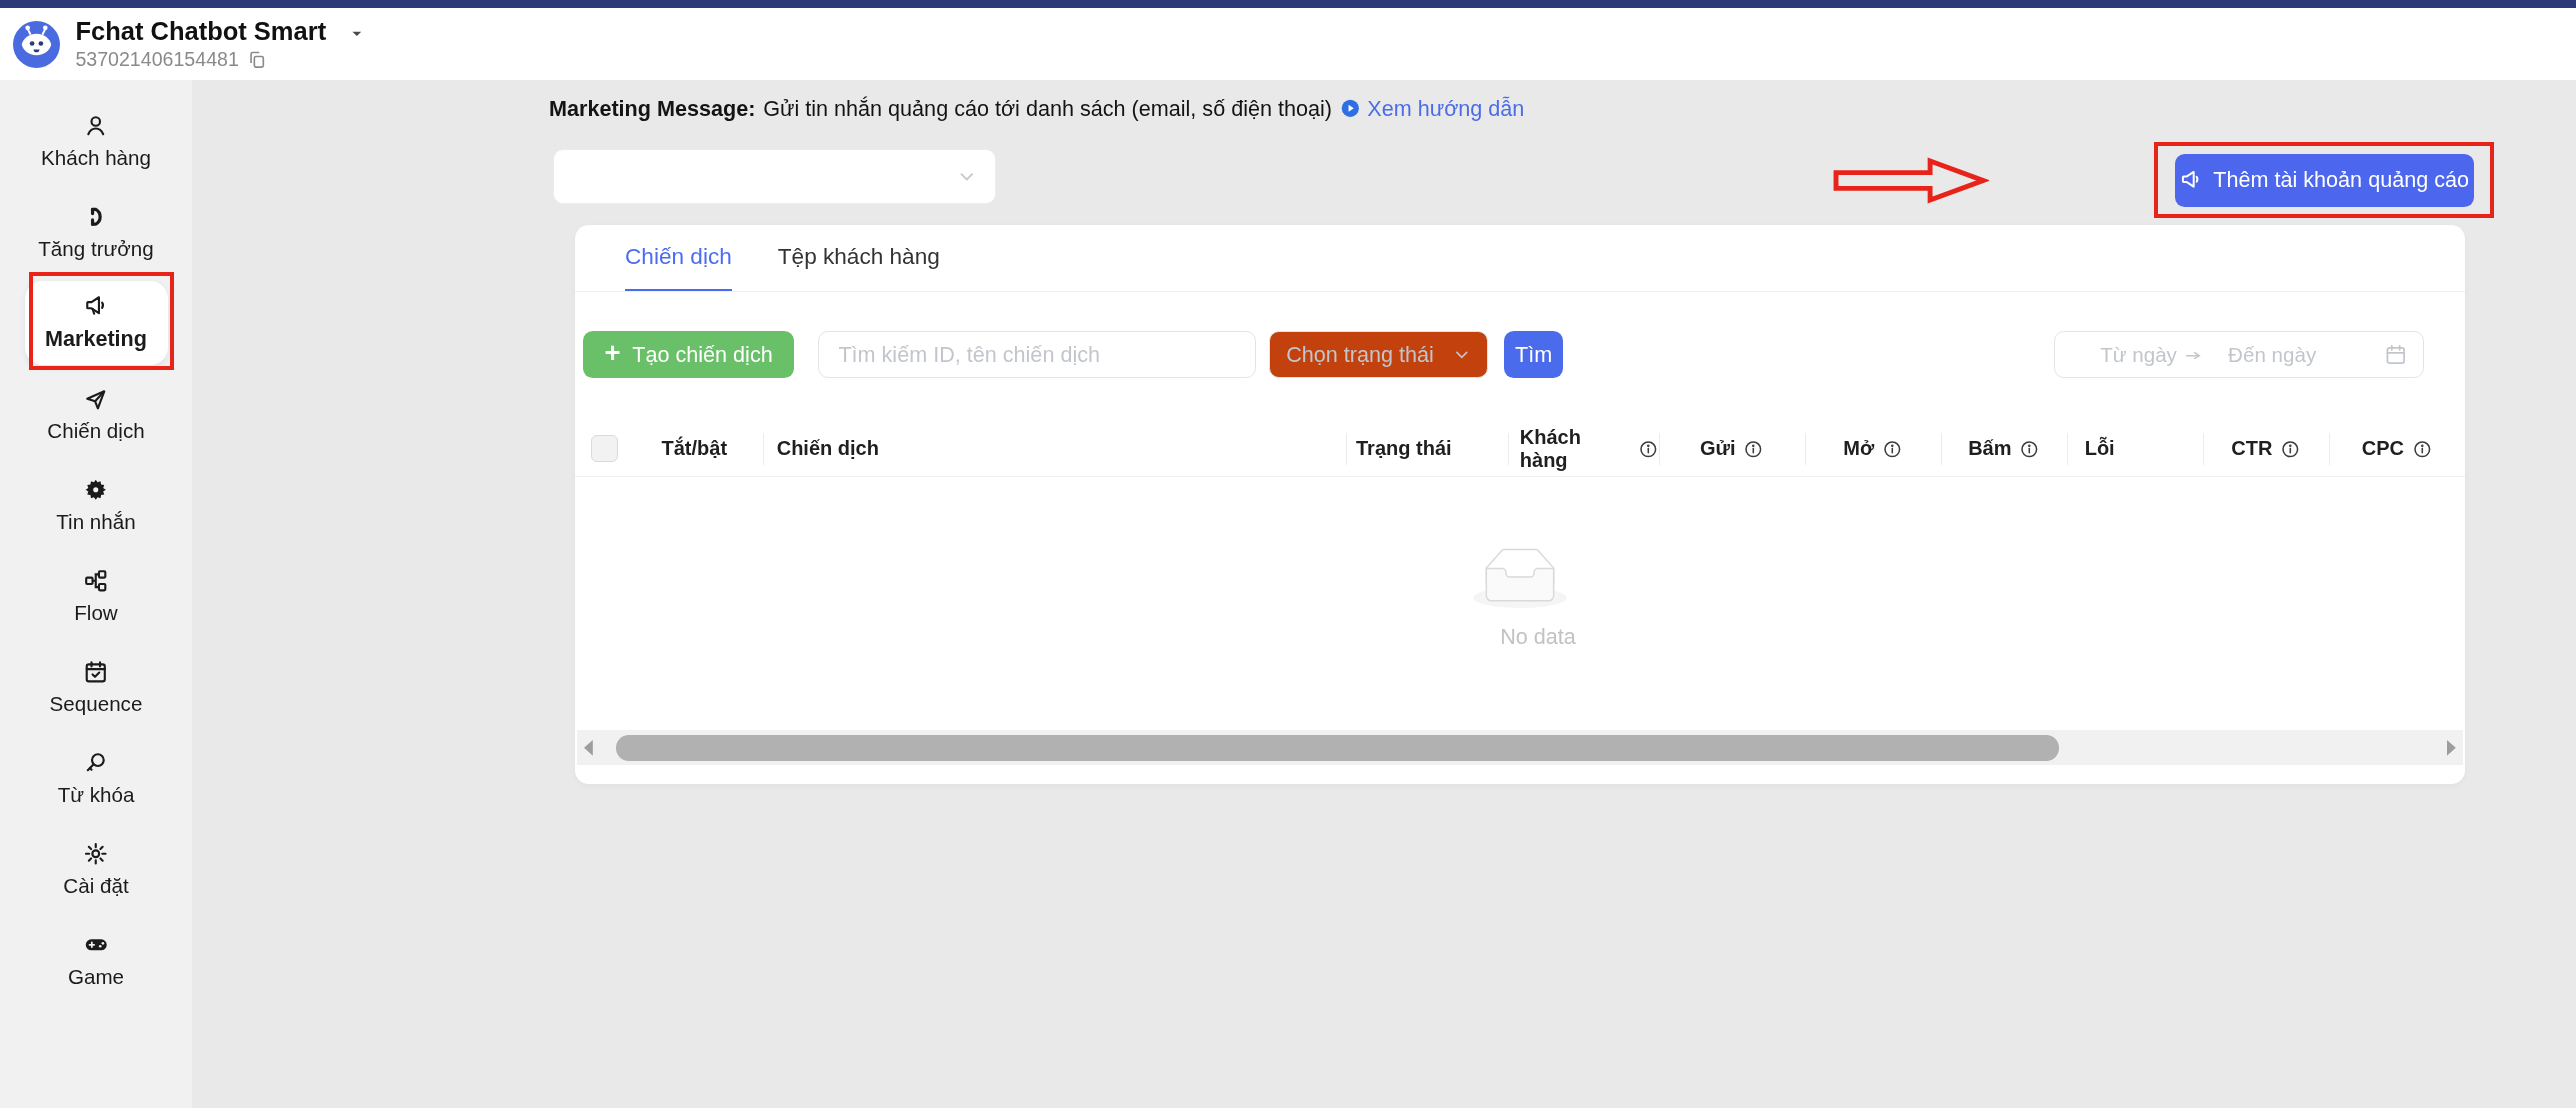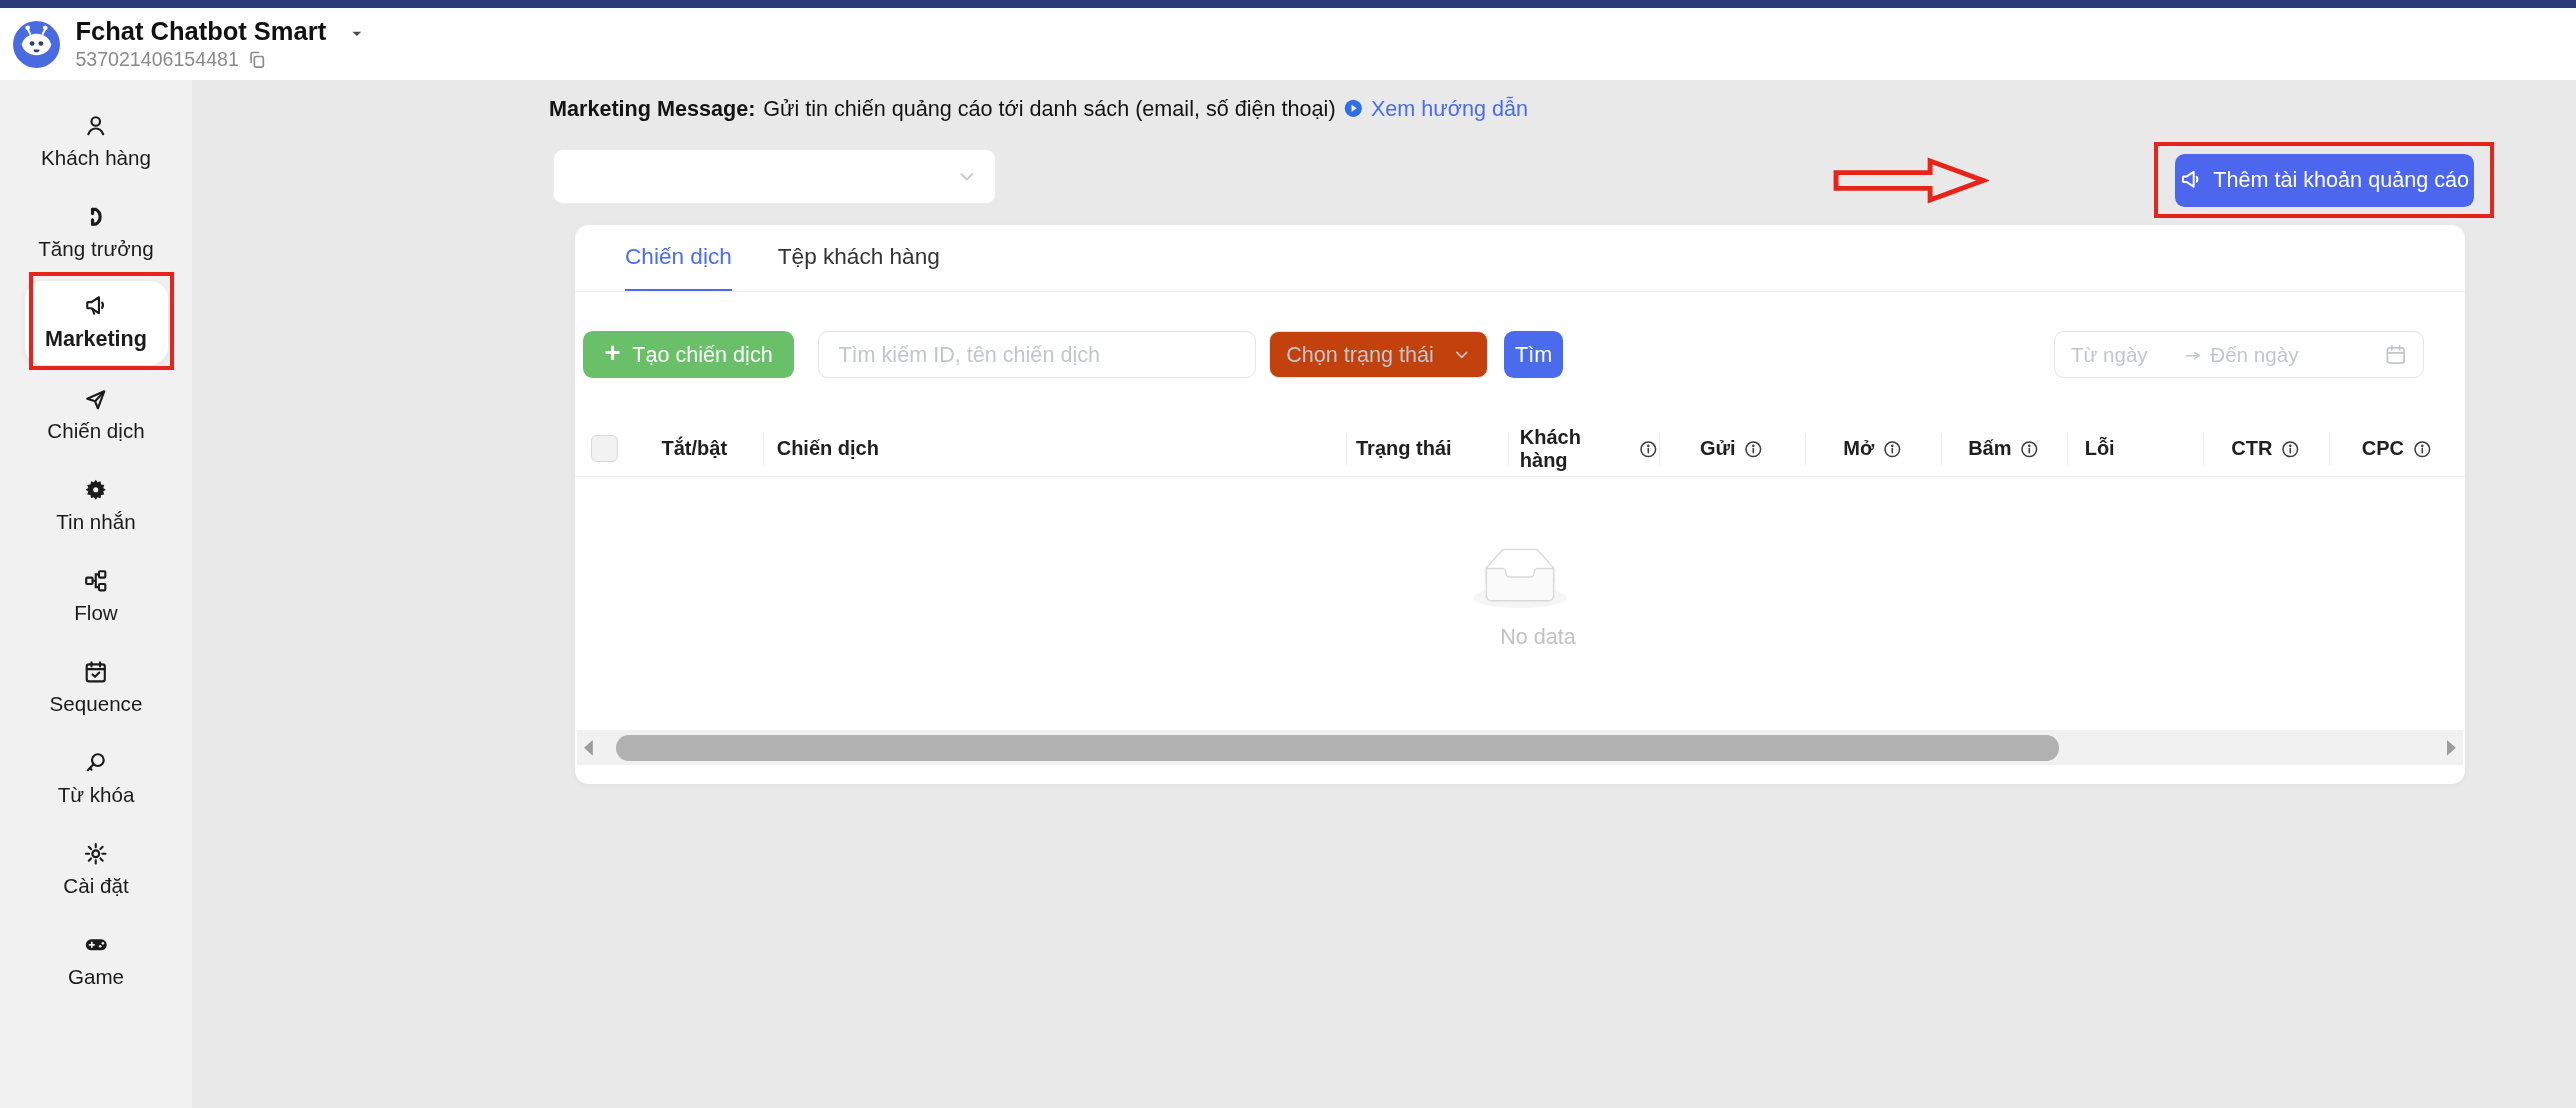--- a/index.html
+++ b/index.html
@@ -64,21 +64,21 @@
   .search-input{ margin-left:23.5px; width:438px; height:47px; border:1.5px solid #e4e4e4; border-radius:9.8px;
     padding:0 19.6px; font-size:21.6px; font-family:inherit; color:#333; outline:none; background:#fff; }
   .search-input::placeholder{ color:#c2c6cc; }
   .status-select{ margin-left:13.7px; width:219px; height:47px; border:1.5px solid #e4e4e4; border-radius:9.8px;
     display:flex; align-items:center; padding:0 15.7px; font-size:21.6px; color:#c2c6cc; background:#c2410c; cursor:pointer; }
   .status-select .chev{ margin-left:auto; display:flex; }
   .btn-find{ margin-left:15.7px; width:59px; height:47px; background:#4a6bec; color:#fff; border:none;
     border-radius:9.8px; font-size:21.6px; font-family:inherit; cursor:pointer; }
   .date-range{ margin-left:auto; margin-right:33px; width:370px; height:47px; border:1.5px solid #e4e4e4;
     border-radius:9.8px; background:#fff; display:flex; align-items:center; padding:0 15.7px; gap:5.9px; }
-  .date-range input{ border:none; outline:none; font-size:20.6px; font-family:inherit; color:#333; width:106px; background:transparent; }
+  .date-range input{ border:none; outline:none; font-size:20.6px; font-family:inherit; color:#333; width:106px; background:transparent;text-align:right; }
   .date-range input::placeholder{ color:#c2c6cc; }
   .date-range .cal{ margin-left:auto; display:flex; }
   
   .thead{ margin-top:43px; height:56px; display:flex; align-items:center; border-bottom:1px solid #f0f0f0;
     font-weight:700; font-size:20px; color:#1f1f1f; }
   .th{ position:relative; height:100%; display:flex; align-items:center; gap:7.8px; }
   .th.sep::before{ content:""; position:absolute; left:0; top:11.8px; width:1px; height:32px; background:#ececec; }
   .th-check{ width:61px; padding-left:15.7px; }
   .th-toggle{ width:127px; padding-left:25.5px; }
   .th-campaign{ flex:1; padding-left:13.7px; }
@@ -242,21 +242,21 @@
       <span class="nav-label">Game</span>
     </div>
   </nav>
 
   <div class="annotation annotation-sidebar"></div>
 
   <main class="content">
 
     <div class="intro">
       <span class="lbl">Marketing Message:</span>
-      <span class="desc">Gửi tin chiến quảng cáo tới danh sách (email, số điện thoại)</span>
+      <span class="desc">Gửi tin nhắn quảng cáo tới danh sách (email, số điện thoại)</span>
       <span class="guide">
         <span>
           <svg width="20.6" height="20.6" viewBox="0 0 24 24">
             <circle cx="12" cy="12" r="10" fill="#2f6fe4"></circle>
               <path d="M10 8l6 4-6 4z" fill="#fff"></path>
           </svg>
         </span>
         <span>Xem hướng dẫn</span>
       </span>
     </div>

